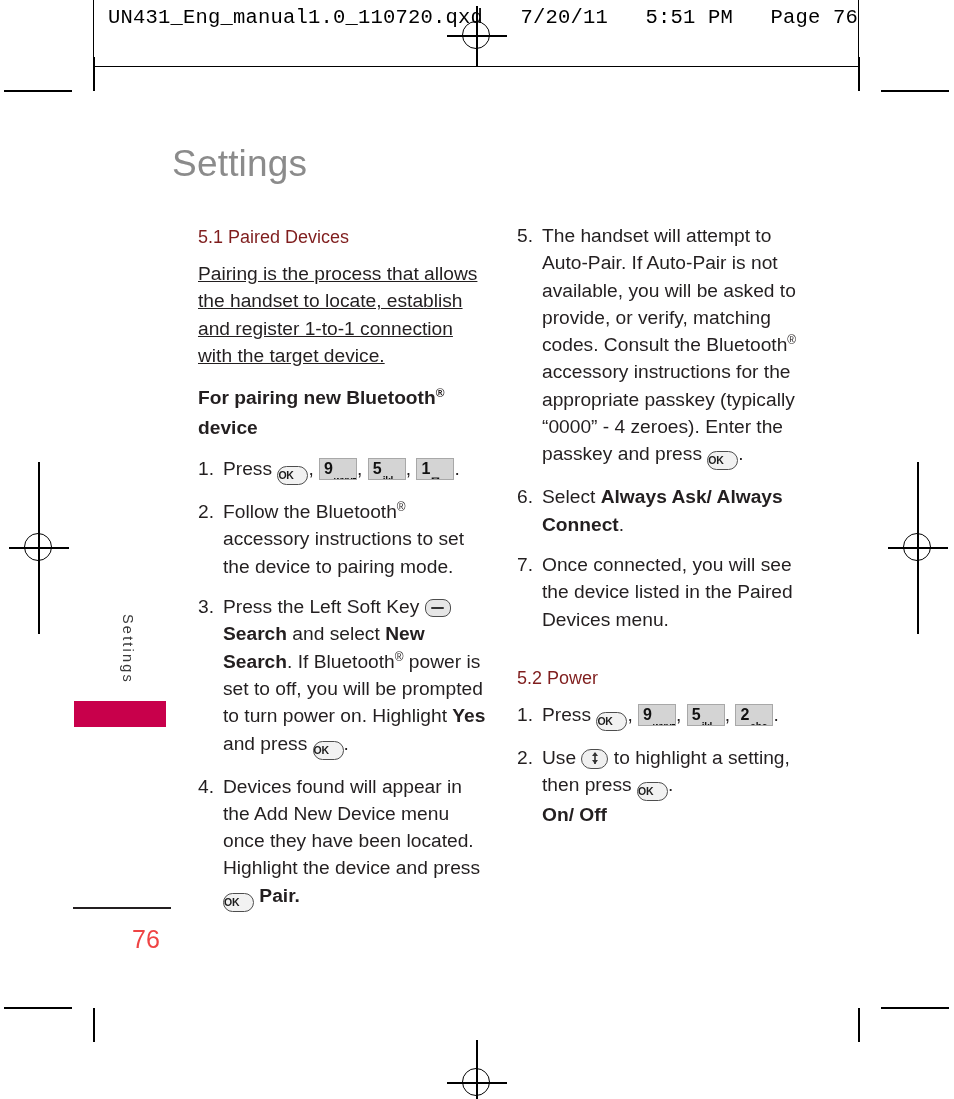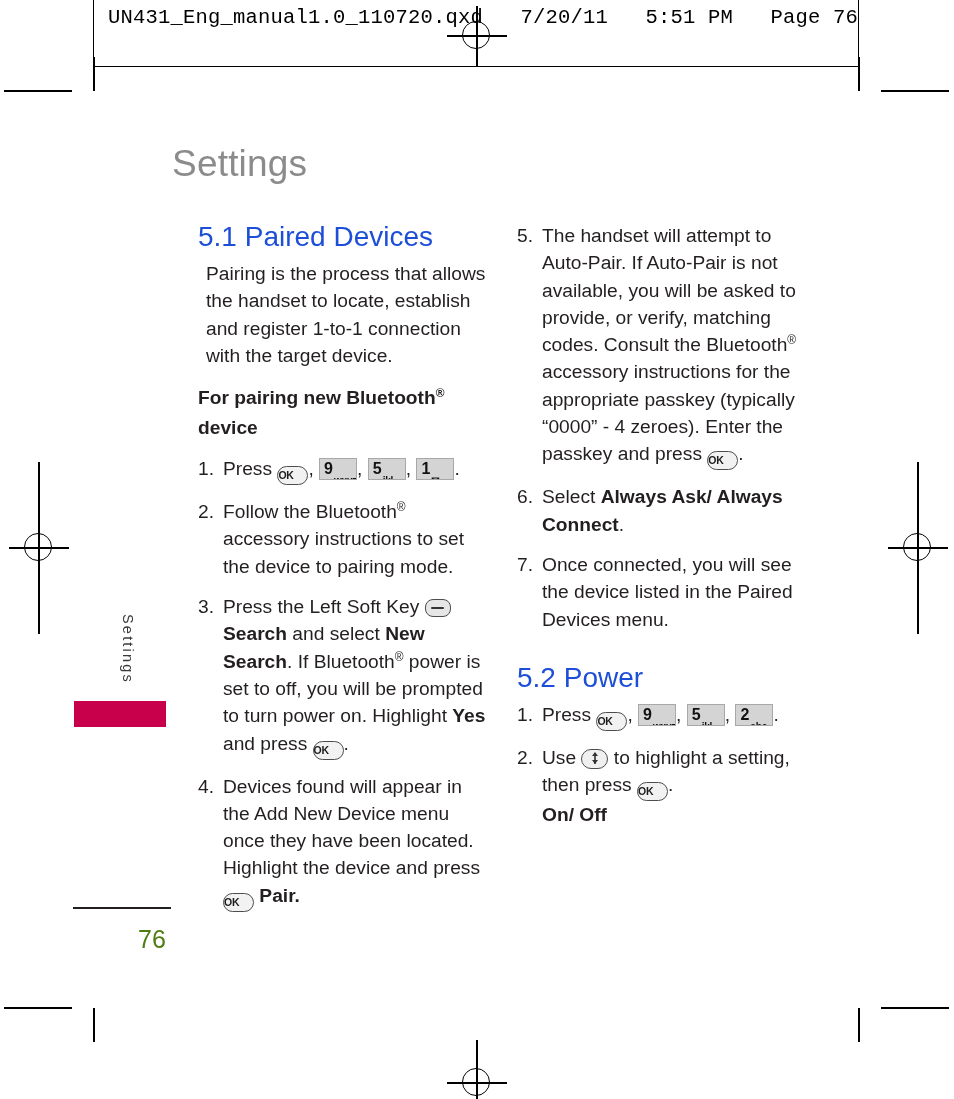--- a/index.html
+++ b/index.html
@@ -135,47 +135,47 @@
   #page-num-rule {
     position: absolute;
     left: 73px;
     top: 907px;
     width: 98px;
     height: 1.6px;
     background: #231f20;
   }
   #page-num {
     position: absolute;
-    left: 138px;
+    left: 132px;
     top: 925px;
     font-size: 25px;
-    color: #4d7c0f;
+    color: #ef4444;
   }
 
   
   .col {
     position: absolute;
     width: 290px;
     font-size: 19.2px;
     line-height: 27.3px;
     color: #231f20;
   }
   #col-left  { left: 198px; top: 222px; }
   #col-right { left: 517px; top: 222px; }
 
   h2.section {
     margin: 0 0 8px 0;
-    font-size: 28px;
+    font-size: 18px;
     font-weight: normal;
-    color: #1d4ed8;
+    color: #7f1d1d;
     line-height: 30px;
   }
   #sec-power { margin-top: 30px; }
 
-  p.para { margin: 0 0 14px 8px; }
+  p.para { margin: 0 0 14px 0; text-decoration: underline; }
   p.subhead {
     margin: 0 0 12px 0;
     font-weight: bold;
     line-height: 30px;
   }
 
   
   .step {
     position: relative;
     padding-left: 25px;

